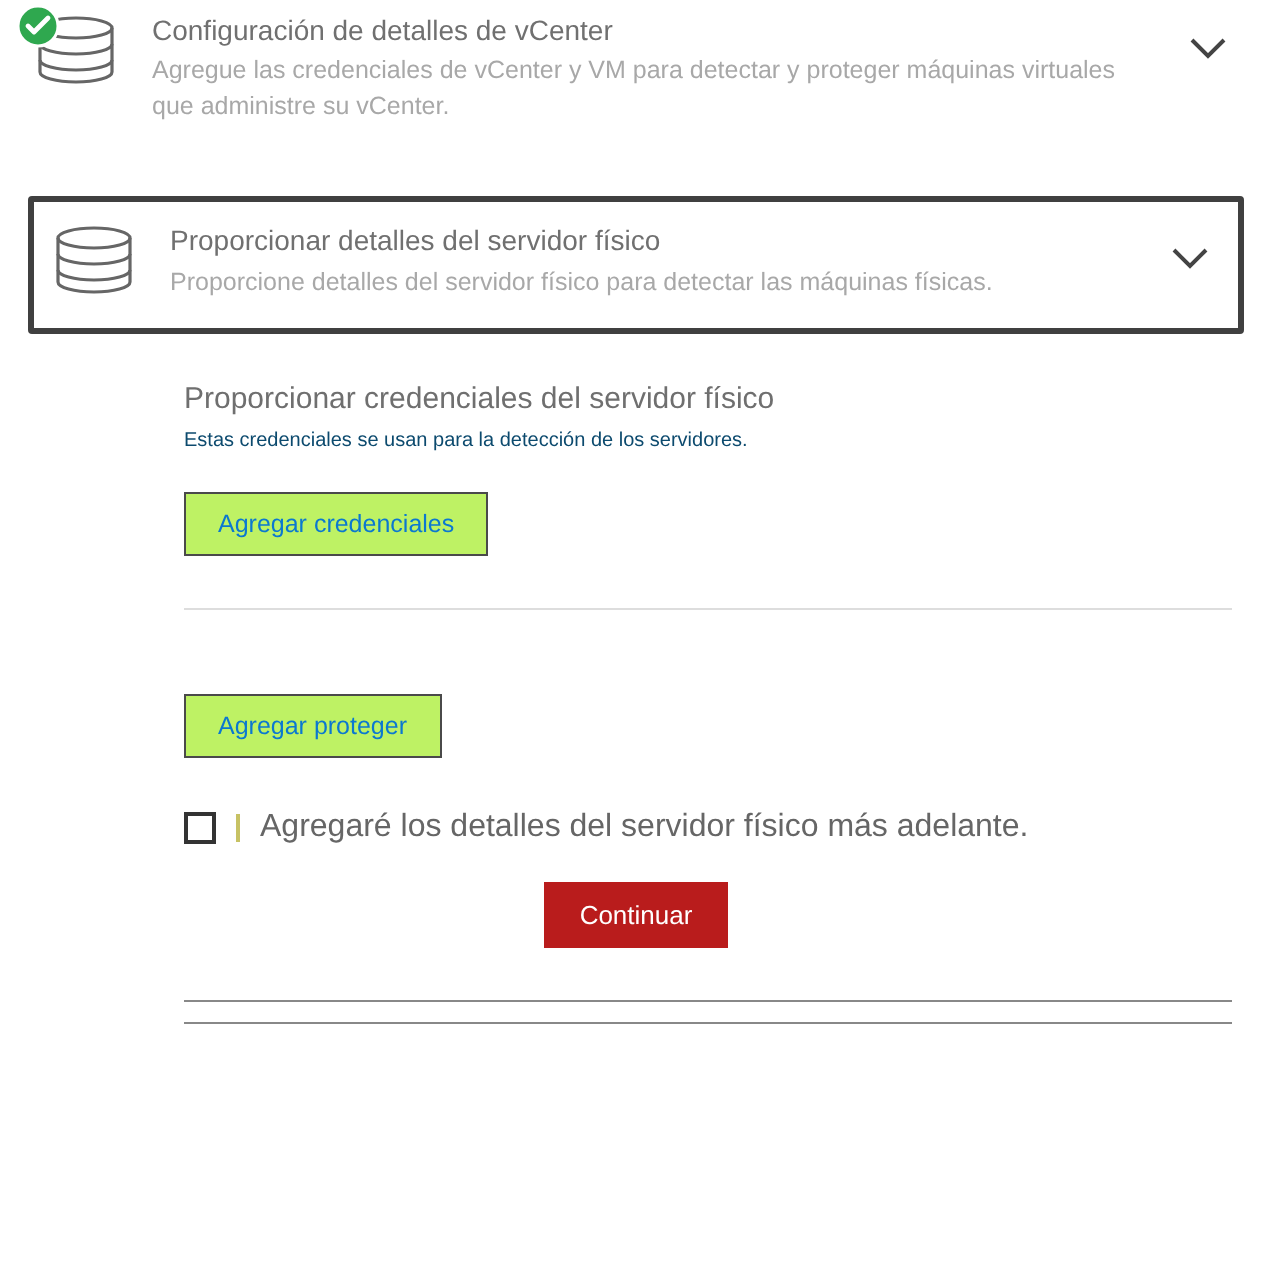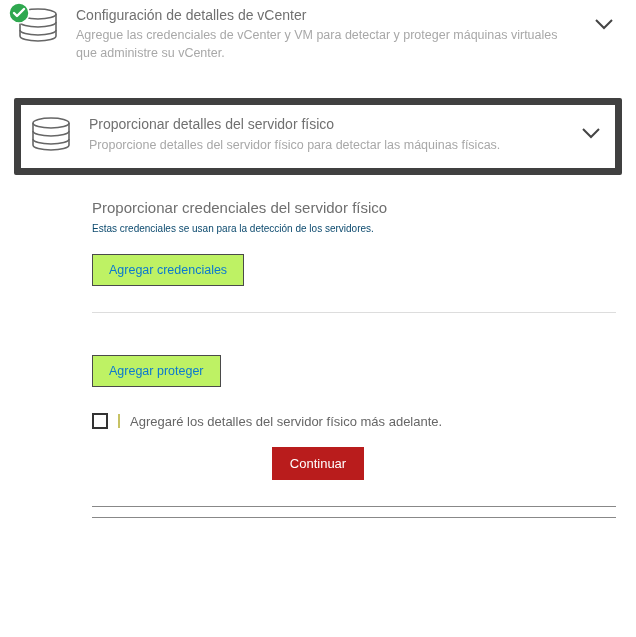--- a/index.html
+++ b/index.html
@@ -38,21 +38,21 @@
       font-size: 12.5px;
       color: #a8a8a8;
       line-height: 1.45;
       margin-top: 2px;
     }
     .chevron {
       flex: 0 0 auto;
       padding: 6px 6px 0 6px;
     }
     .highlight-box {
-      border: 7px solid #404040;
+      border: 3px solid #404040;
       border-radius: 2px;
       margin: 26px 14px 14px 14px;
       padding: 10px 6px 14px 6px;
     }
     .sub-block {
       margin: 24px 30px 0 92px;
     }
     .sub-title {
       font-size: 15px;
       color: #6f6f6f;
@@ -90,21 +90,21 @@
       margin: 26px 20px 0 92px;
     }
     .fake-checkbox {
       width: 16px;
       height: 16px;
       border: 2px solid #333;
       background: #fff;
       cursor: pointer;
     }
     .check-label {
-      font-size: 13px;
+      font-size: 16px;
       color: #666;
     }
     .bar { width: 2px; height: 14px; background:#c7c264; }
     .btn-primary {
       display: inline-block;
       background: #b91c1c;
       color: #fff;
       border: none;
       font-size: 13px;
       padding: 9px 18px;

